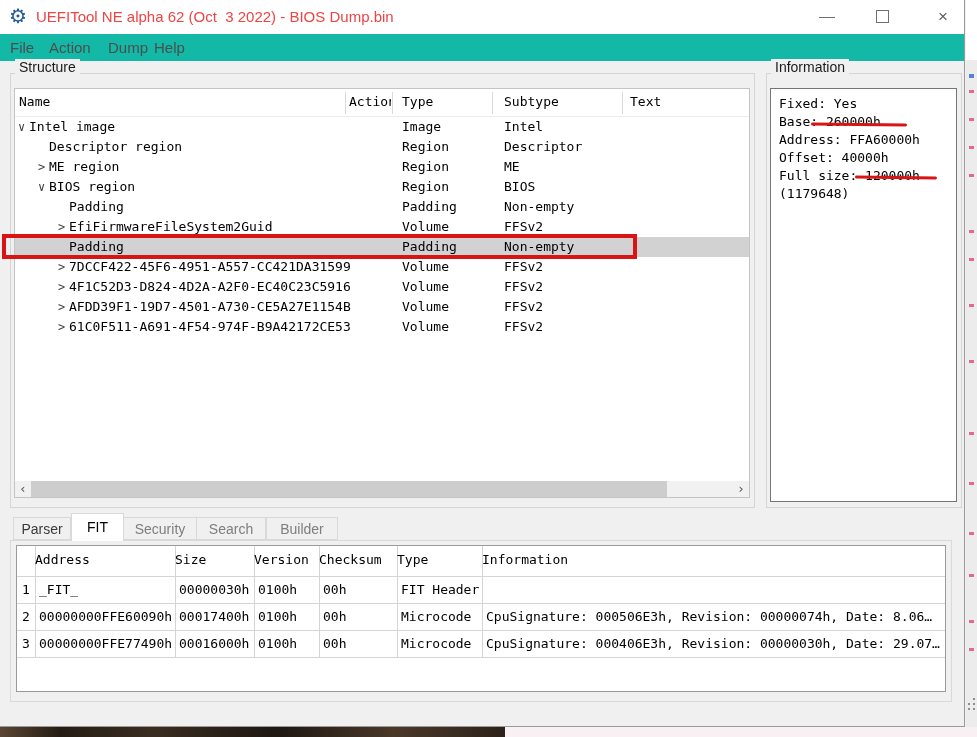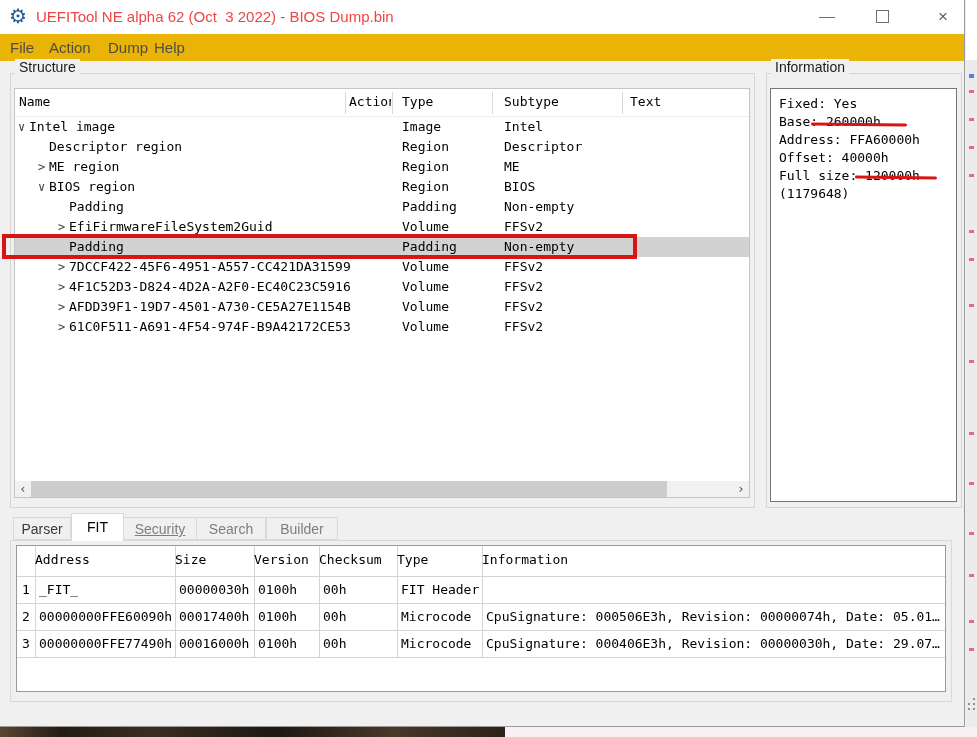--- a/index.html
+++ b/index.html
@@ -13,21 +13,21 @@
 
   .titlebar { position:absolute; left:0; top:0; width:100%; height:34px; background:#ffffff; }
   .app-icon { position:absolute; left:9px; top:5px; font-size:20px; line-height:22px; color:#1d5d9b; }
   .title-text { position:absolute; left:36px; top:8px; font-size:15px; color:#ef4444; white-space:pre; }
   .winctl { position:absolute; top:0; width:46px; height:34px; text-align:center; color:#5a5a5a; }
   .ctl-min { left:804px; } .ctl-max { left:860px; } .ctl-close { left:920px; }
   .ctl-min .bar { position:absolute; left:15px; top:17px; width:16px; height:1px; background:#707070; }
   .ctl-max .sq { position:absolute; left:16px; top:10px; width:13px; height:13px; border:1px solid #707070; }
   .ctl-close .x { font-size:17px; line-height:34px; color:#606060; }
 
-  .menubar { position:absolute; left:0; top:34px; width:100%; height:27px; background:#eab308; }
+  .menubar { position:absolute; left:0; top:34px; width:100%; height:27px; background:#14b8a6; }
   .menu-item { position:absolute; top:3px; font-size:15px; color:#4d4d4d; padding:2px 4px; }
 
   
   .groupbox { position:absolute; border:1px solid #d5d5d5; }
   #gb-structure { left:10px; top:73px; width:745px; height:435px; }
   #gb-info { left:766px; top:73px; width:196px; height:435px; }
   .gb-label { position:absolute; top:-15px; left:4px; background:#f0f0f0; padding:0 4px;
               font-size:14px; color:#1a1a1a; }
 
   
@@ -66,21 +66,21 @@
   #ul1 { left:811px; top:123px; width:96px; transform:rotate(0.6deg); }
   #ul2 { left:855px; top:176px; width:82px; transform:rotate(0.8deg); }
 
   
   .tab { position:absolute; font-size:14px; text-align:center; border:1px solid #d9d9d9;
          background:#f0f0f0; height:23px; line-height:22px; top:517px; color:#3a3a3a; }
   .tab.dim { color:#7e7e7e; }
   .tab.active { background:#ffffff; top:513px; height:28px; line-height:26px; border-bottom:none; z-index:5; color:#000; }
   #tab-parser { left:13px; width:58px; }
   #tab-fit { left:71px; width:53px; }
-  #tab-security { left:112px; width:96px;text-decoration:underline; }
+  #tab-security { left:112px; width:96px; }
   #tab-search { left:196px; width:70px; }
   #tab-builder { left:266px; width:72px; }
 
   
   #tabpanel { position:absolute; left:10px; top:540px; width:942px; height:162px;
               background:#f0f0f0; border:1px solid #d9d9d9; }
   #fit-table { position:absolute; left:16px; top:545px; width:930px; height:147px; background:#ffffff;
                border:1px solid #9a9a9a; font-family:"DejaVu Sans Mono", monospace; font-size:13px; color:#000;
                overflow:hidden; }
   .vline { position:absolute; top:0; width:1px; height:111px; background:#d4d4d4; }
@@ -302,21 +302,21 @@
       <span class="fcell" style="left:306px;top:36px">00h</span>
       <span class="fcell" style="left:384px;top:36px">FIT Header</span>
       <span class="fcell" style="left:469px;top:36px"></span>
 
       <span class="fcell" style="left:0;width:18px;top:63px;text-align:center">2</span>
       <span class="fcell" style="left:22px;top:63px">00000000FFE60090h</span>
       <span class="fcell" style="left:162px;top:63px">00017400h</span>
       <span class="fcell" style="left:241px;top:63px">0100h</span>
       <span class="fcell" style="left:306px;top:63px">00h</span>
       <span class="fcell" style="left:384px;top:63px">Microcode</span>
-      <span class="fcell" style="left:469px;top:63px;width:459px">CpuSignature: 000506E3h, Revision: 00000074h, Date: 05.01…</span>
+      <span class="fcell" style="left:469px;top:63px;width:459px">CpuSignature: 000506E3h, Revision: 00000074h, Date: 8.06…</span>
 
       <span class="fcell" style="left:0;width:18px;top:90px;text-align:center">3</span>
       <span class="fcell" style="left:22px;top:90px">00000000FFE77490h</span>
       <span class="fcell" style="left:162px;top:90px">00016000h</span>
       <span class="fcell" style="left:241px;top:90px">0100h</span>
       <span class="fcell" style="left:306px;top:90px">00h</span>
       <span class="fcell" style="left:384px;top:90px">Microcode</span>
       <span class="fcell" style="left:469px;top:90px;width:459px">CpuSignature: 000406E3h, Revision: 00000030h, Date: 29.07…</span>
     </div>
 

